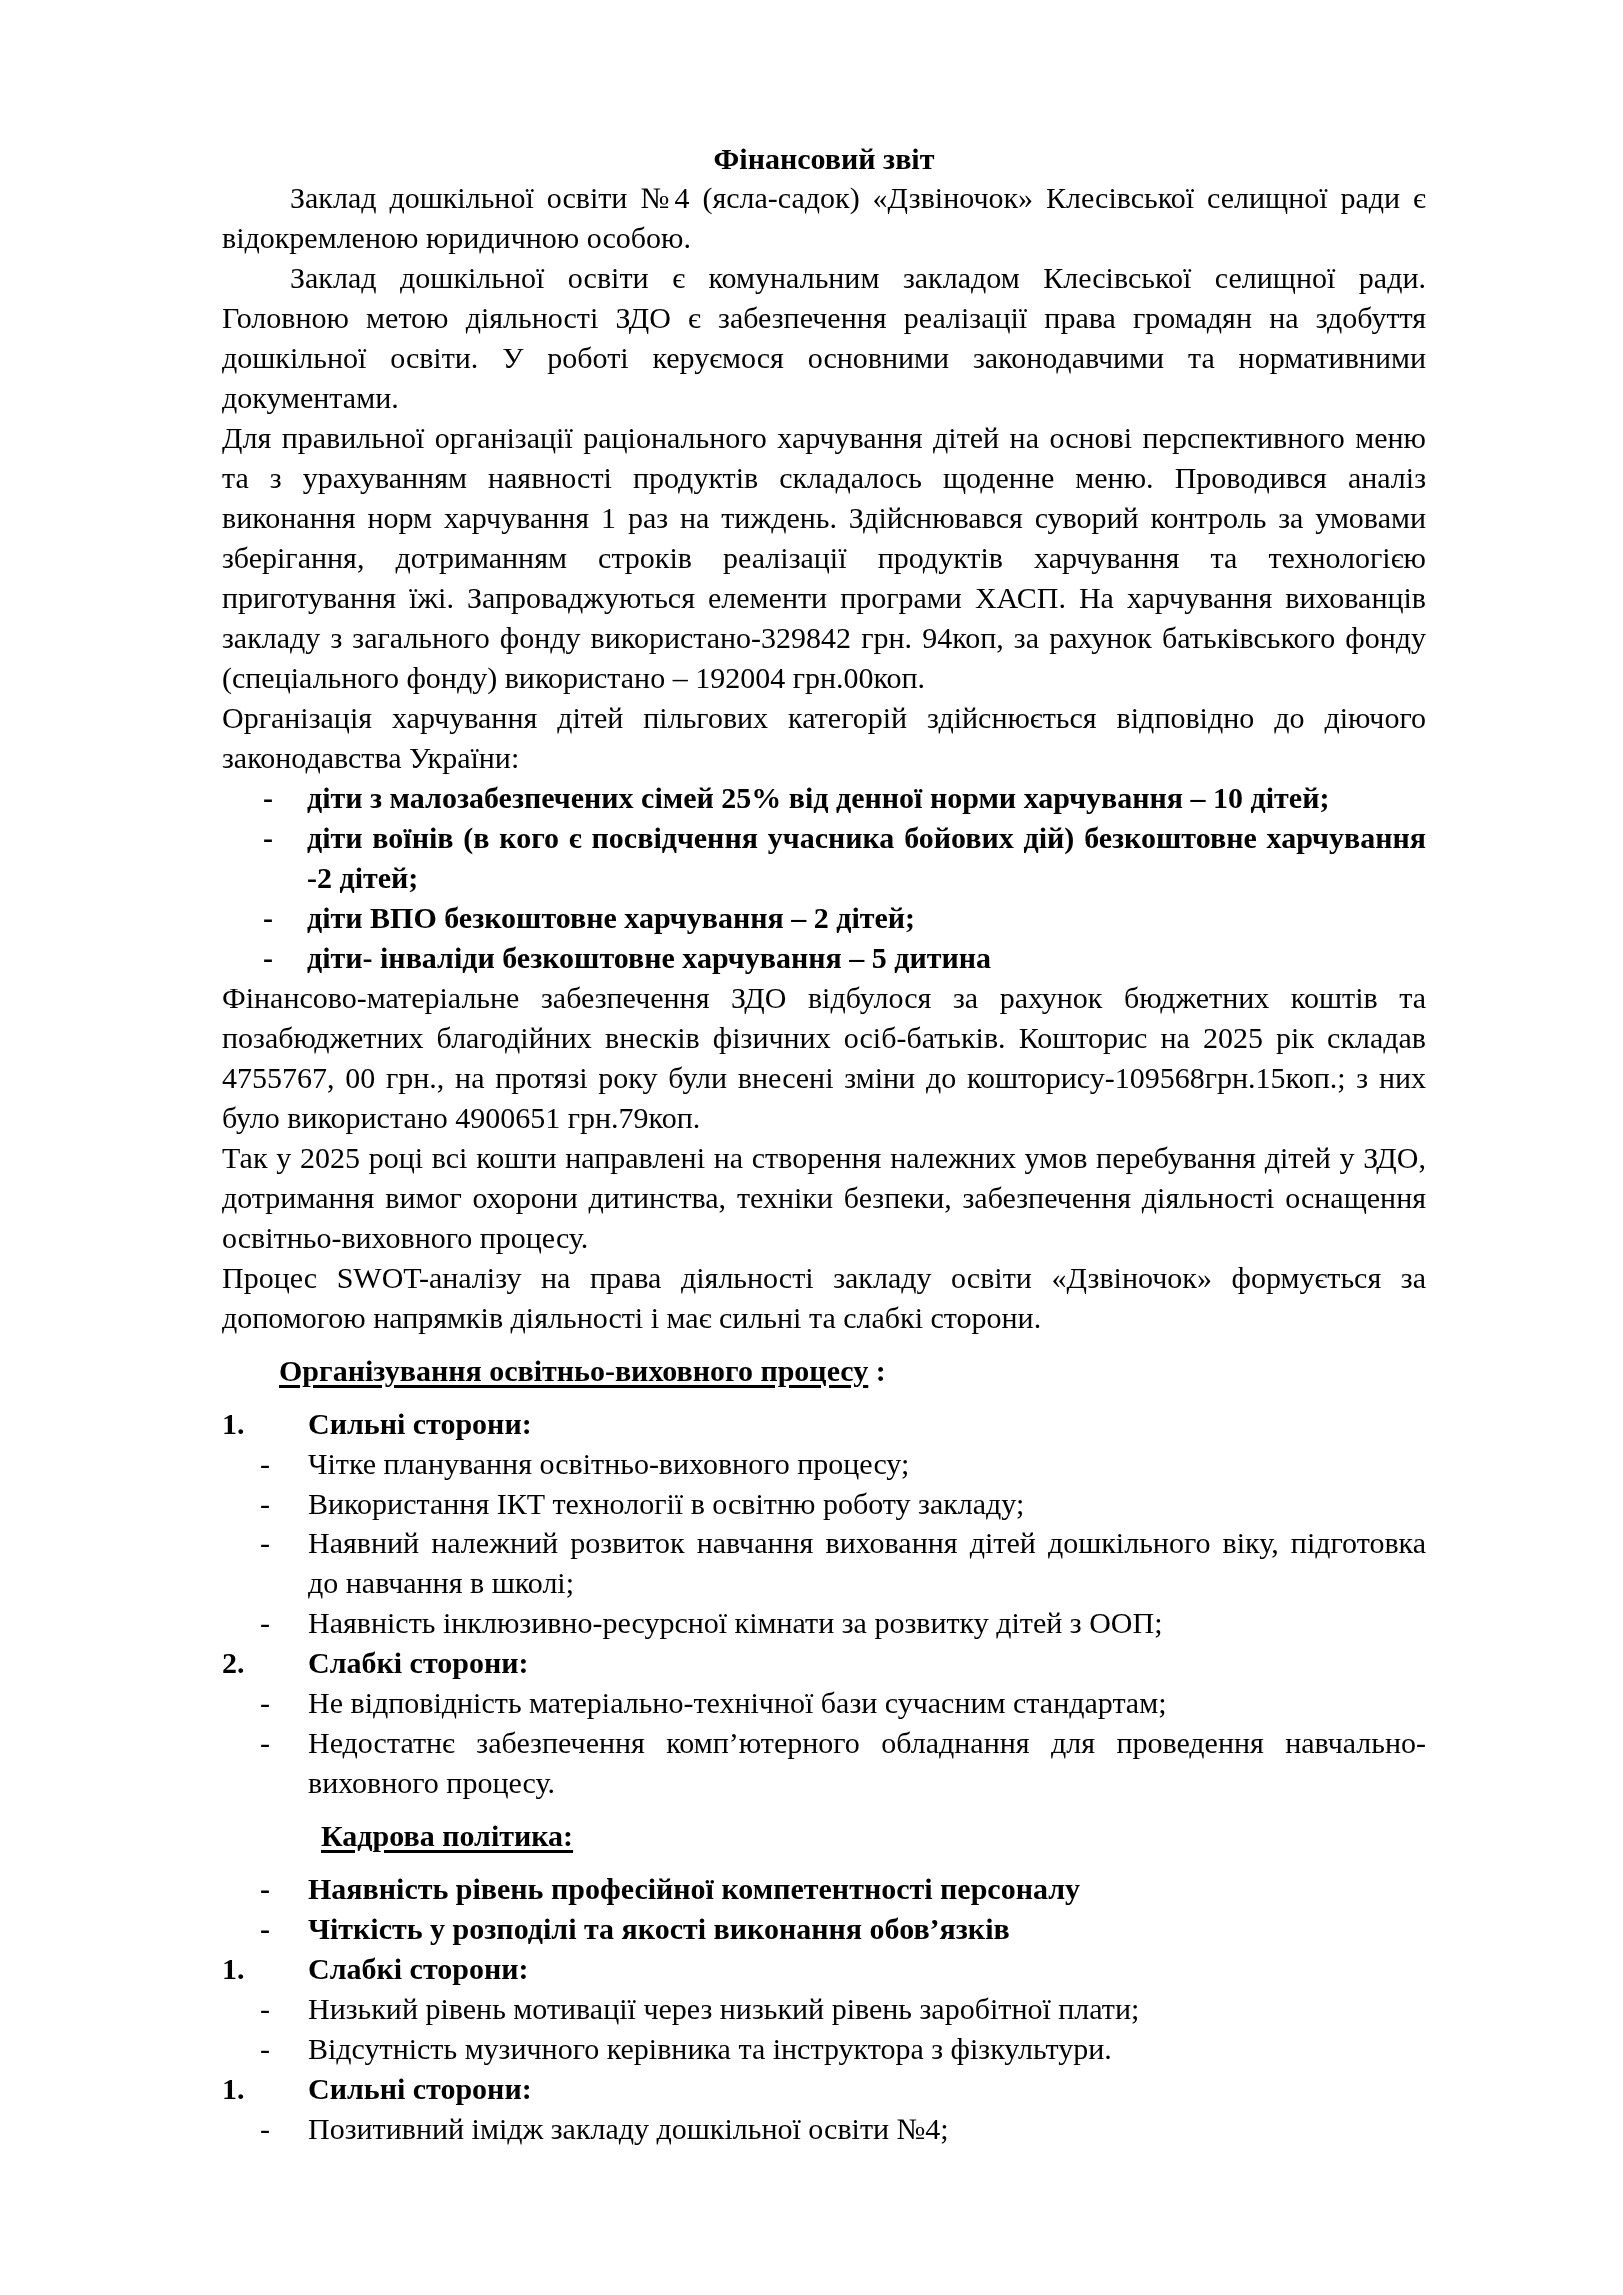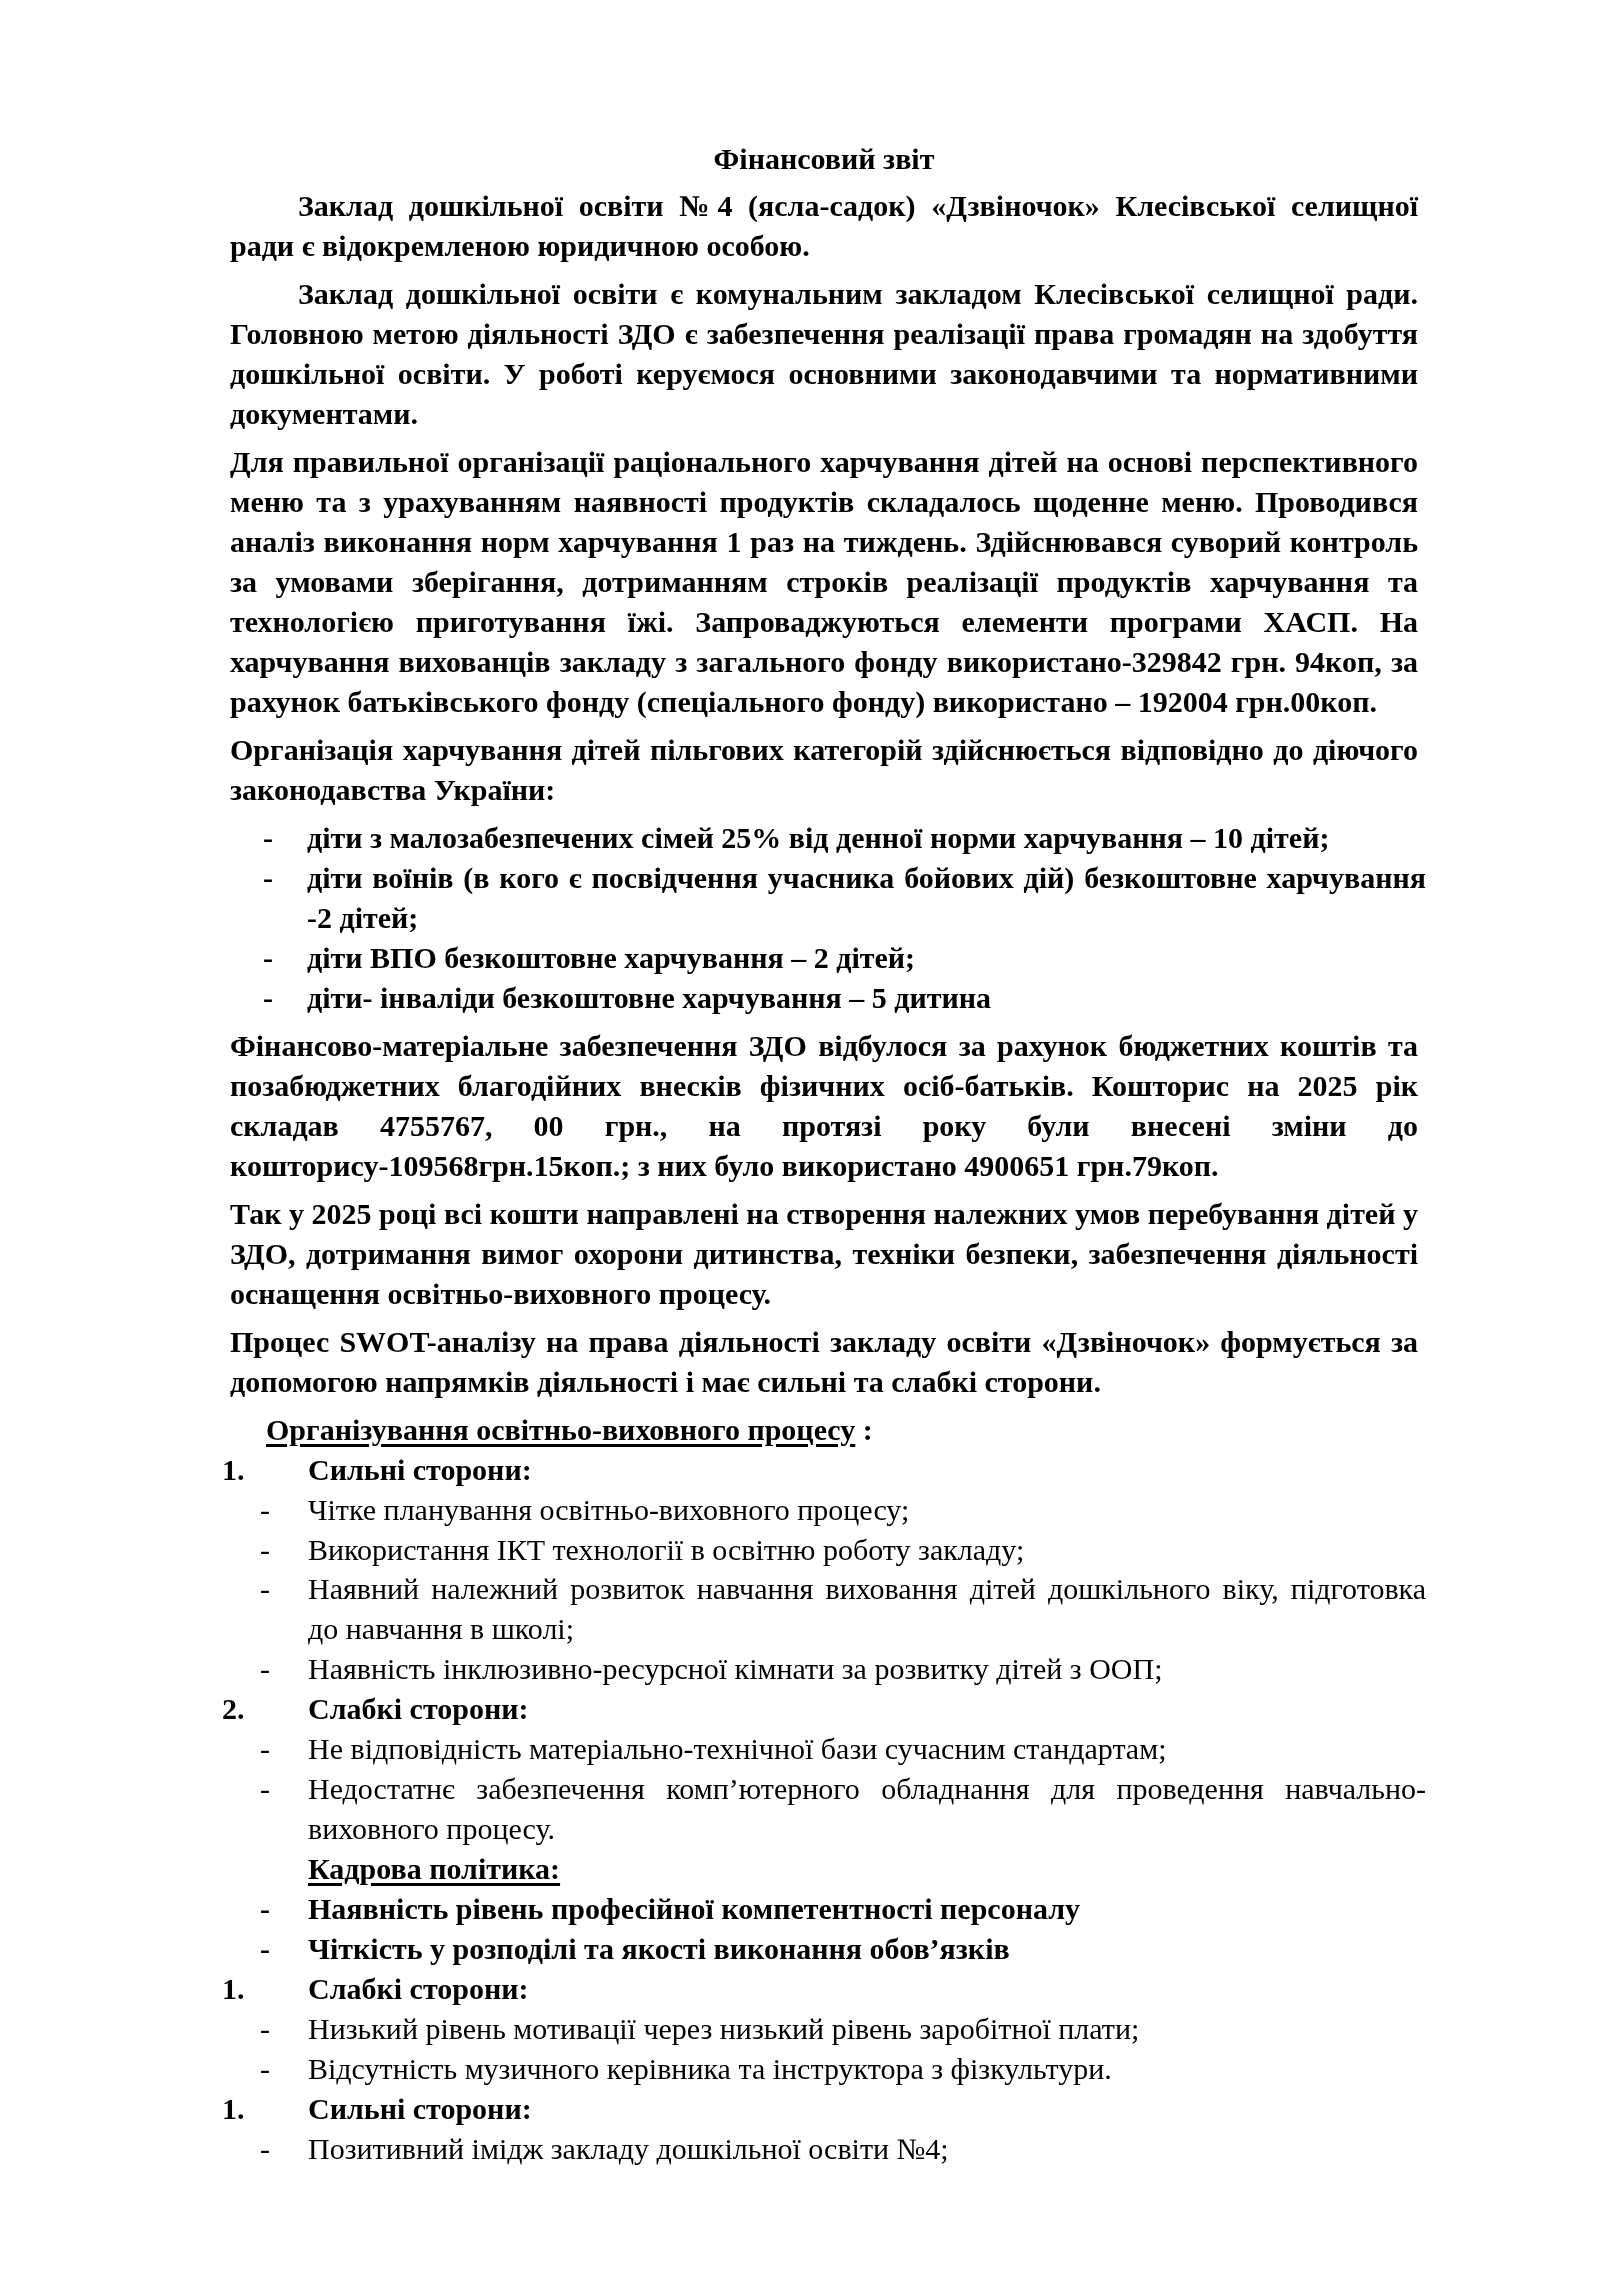--- a/index.html
+++ b/index.html
@@ -28,24 +28,24 @@
   }
 
   
   .title {
     text-align: center;
     font-weight: bold;
     margin: 0 0 0 0;
     line-height: 1.30;
   }
   p.para {
-    margin: 8px;
+    margin: 0;
     text-align: justify;
     text-justify: inter-word;
-    font-weight: bold;
+    font-weight: normal;
     line-height: 1.333;
   }
   p.para.indent {
     text-indent: 68px;
   }
   p.para.noindent {
     text-indent: 0;
   }
 
   
@@ -90,21 +90,21 @@
     text-align: left;
   }
   .num-item > .marker {
     position: absolute;
     left: 0;
     top: 0;
   }
 
   
   .section-head {
-    margin: 0;
+    margin: 13px;
     font-weight: bold;
     line-height: 1.333;
     text-align: left;
   }
   .section-head .u {
     text-decoration: underline;
     text-underline-offset: 3.9px;
     text-decoration-thickness: 3.3px;
   }
   .section-head.ind {

